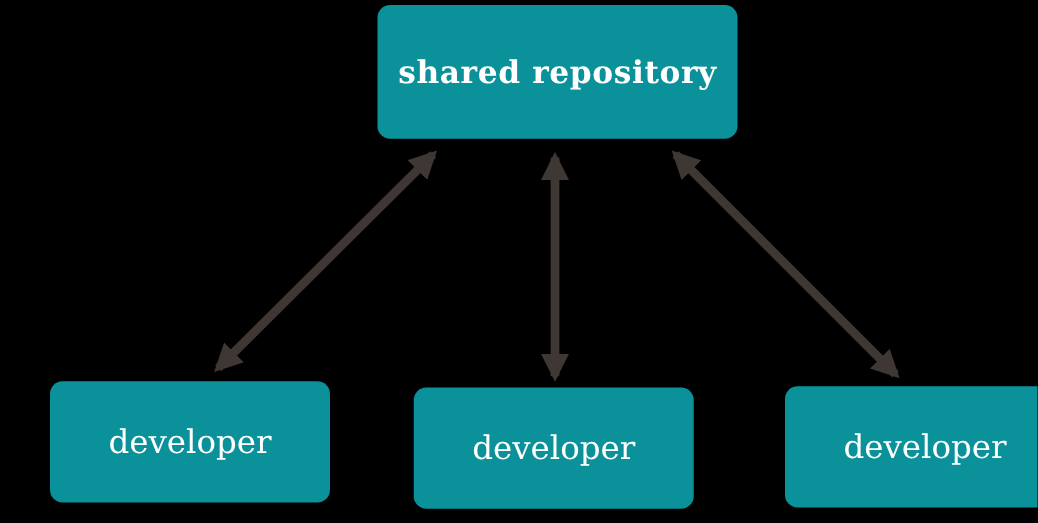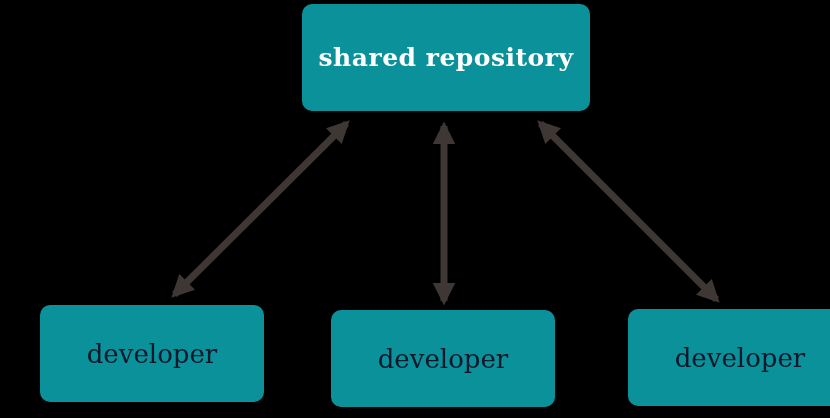--- a/index.html
+++ b/index.html
@@ -32,21 +32,21 @@
     width: 288px;
     height: 107px;
     color: #FFFFFF;
     font-weight: bold;
     font-size: 25px;
     letter-spacing: 0.5px;
   }
   .node--developer {
     width: 224px;
     height: 97px;
-    color: #0f172a;
+    color: #ffffff;
     font-size: 26px;
   }
   .node--developer-1 { left: 12px;  top: 305px; }
   .node--developer-2 { left: 303px; top: 310px; }
   .node--developer-3 { left: 600px; top: 309px; }
   .arrow-layer {
     position: absolute;
     left: 0;
     top: 0;
     width: 830px;

